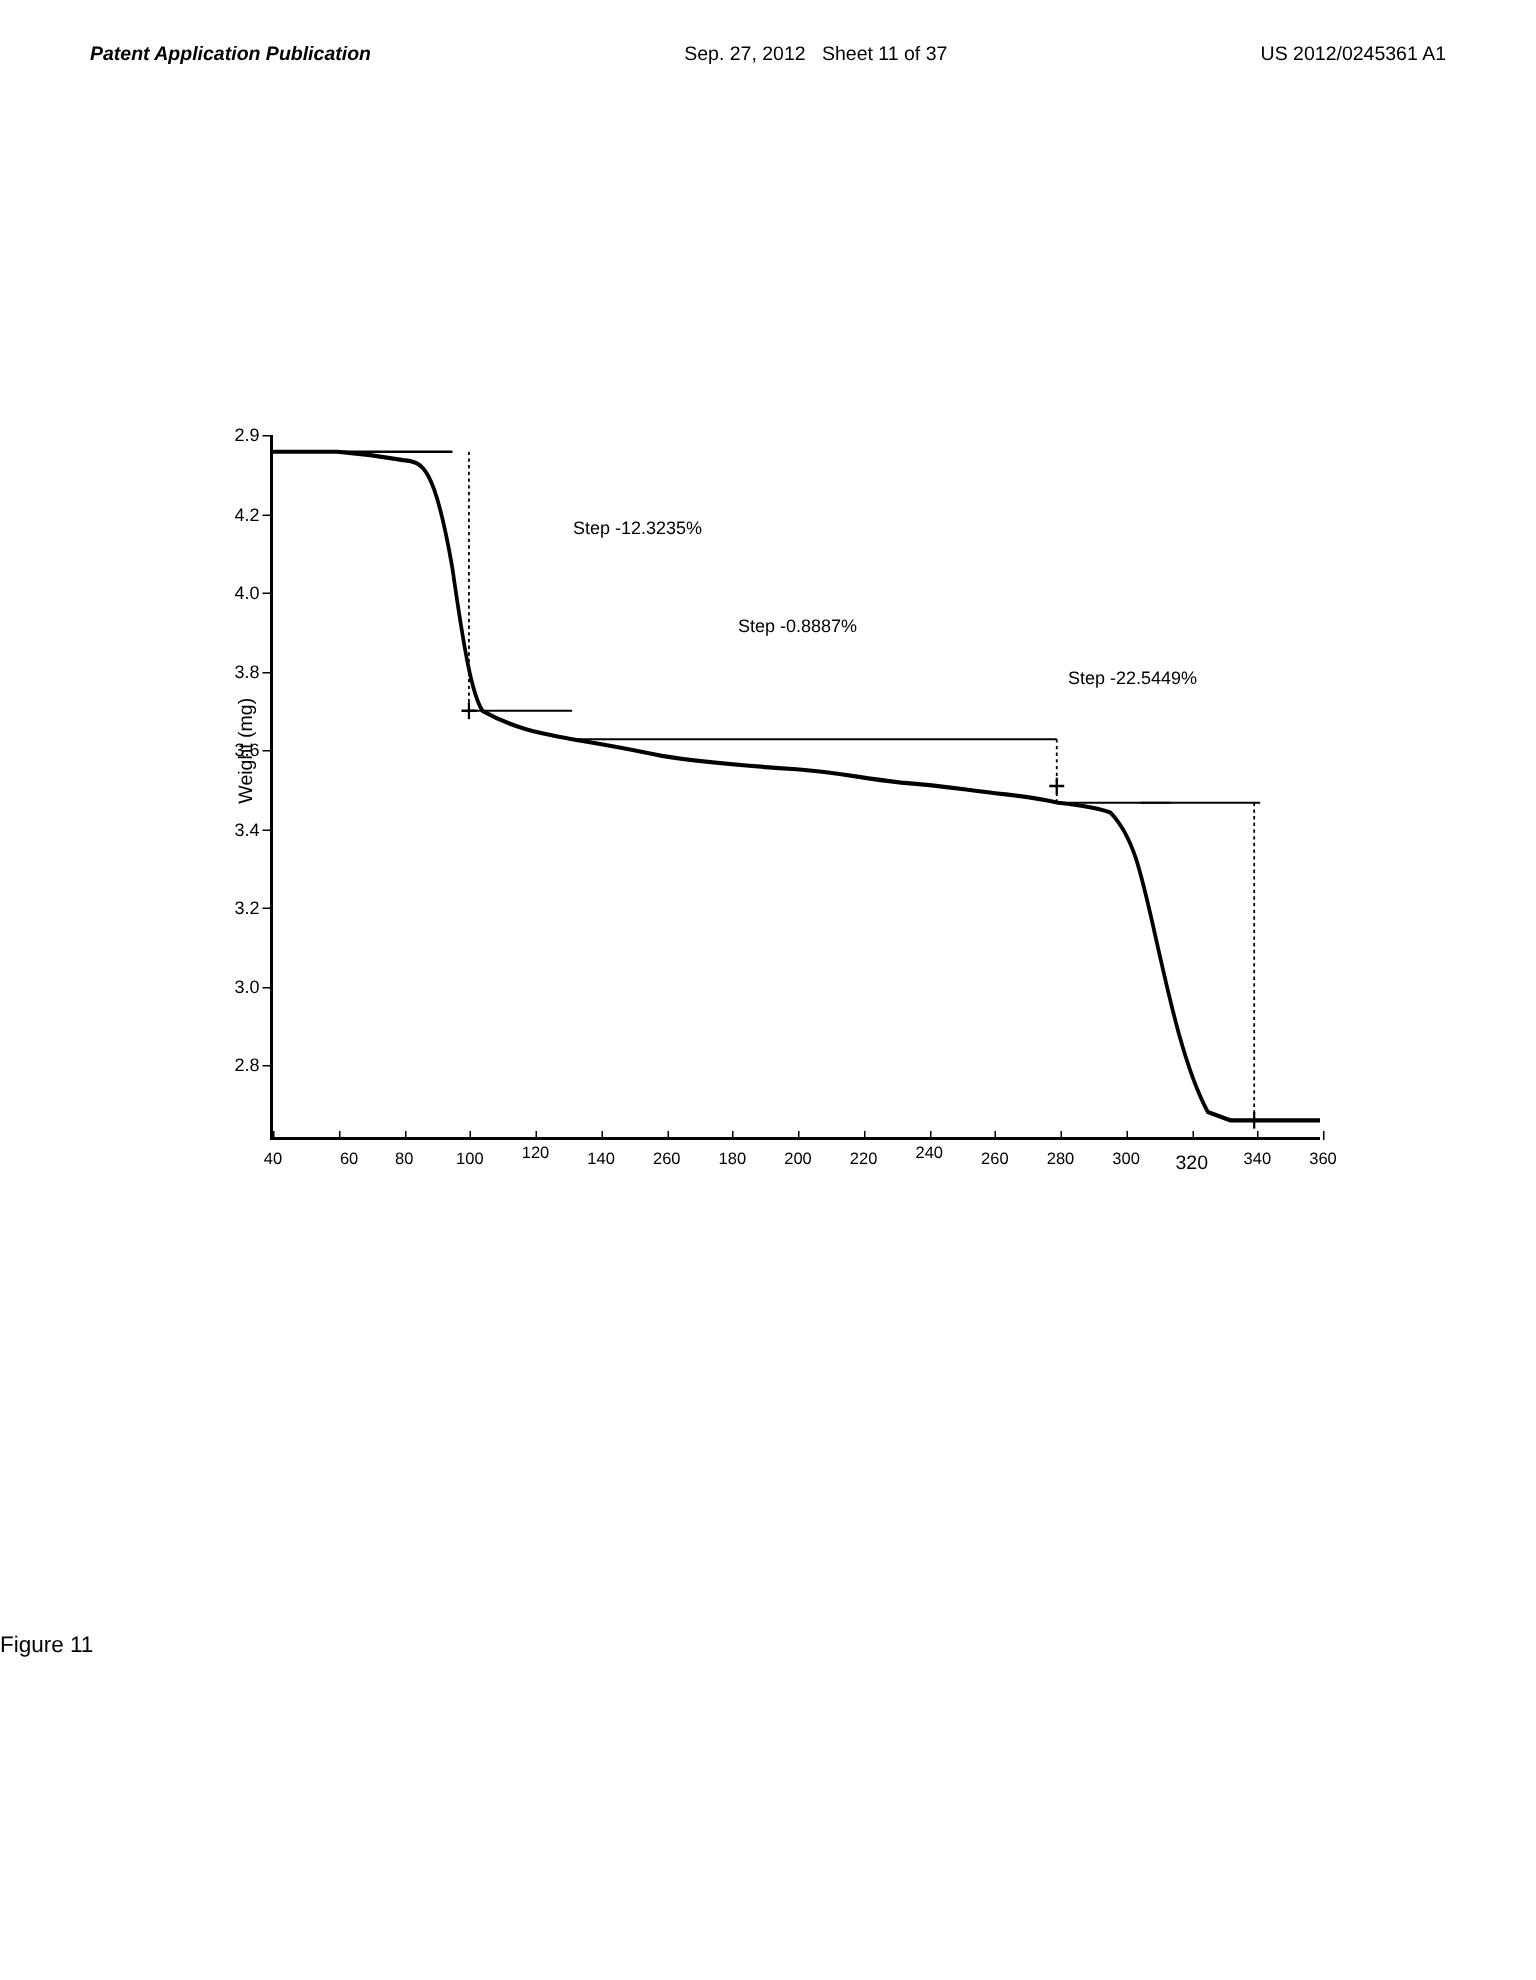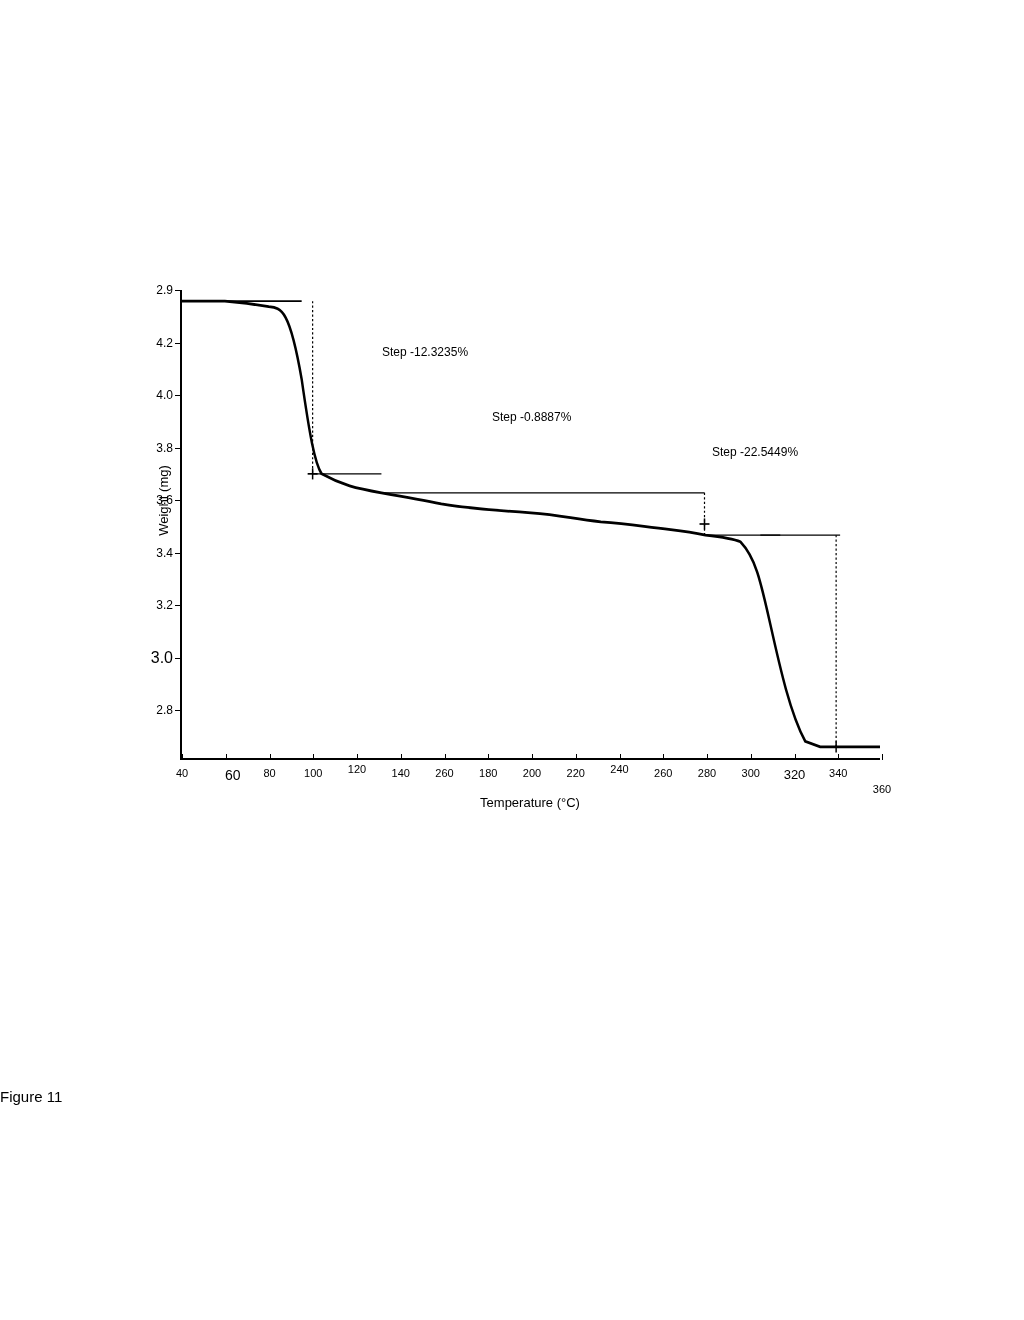--- a/index.html
+++ b/index.html
@@ -59,20 +59,28 @@
       width: 100%;
       height: 100%;
       overflow: visible;
     }
   </style>
 </head>
 <body>
 
 <div class="page">
 
+  <div class="header">
+    <span class="header-left">Patent Application Publication</span>
+    <span class="header-center">
+      <span>Sep. 27, 2012</span>&nbsp;&nbsp;
+      <span>Sheet 11 of 37</span>
+    </span>
+    <span class="header-right">US 2012/0245361 A1</span>
+  </div>
 
   <div class="chart-container">
 
     <div style="position:absolute; left:8px; top:0; height:420px; display:flex; align-items:center; justify-content:center;">
       <span style="font-size:13px; transform:rotate(-90deg); white-space:nowrap; display:block; transform-origin:center center;">Weight (mg)</span>
     </div>
 
     <div class="chart-area">
 
       <svg class="chart-svg" viewBox="0 0 700 420" preserveAspectRatio="none">
@@ -145,34 +153,34 @@
       </div>
       <div style="position:absolute; left:-1px; top:262.5px; height:0;">
         <span style="position:absolute; right:8px; font-size:12px; transform:translateY(-50%);">3.4</span>
         <span style="position:absolute; left:-6px; width:6px; height:1px; background:#000; top:0;"></span>
       </div>
       <div style="position:absolute; left:-1px; top:315px; height:0;">
         <span style="position:absolute; right:8px; font-size:12px; transform:translateY(-50%);">3.2</span>
         <span style="position:absolute; left:-6px; width:6px; height:1px; background:#000; top:0;"></span>
       </div>
       <div style="position:absolute; left:-1px; top:367.5px; height:0;">
-        <span style="position:absolute; right:8px; font-size:16px; transform:translateY(-50%);">3.0</span>
+        <span style="position:absolute; right:8px; font-size:12px; transform:translateY(-50%);">3.0</span>
         <span style="position:absolute; left:-6px; width:6px; height:1px; background:#000; top:0;"></span>
       </div>
       <div style="position:absolute; left:-1px; top:420px; height:0;">
         <span style="position:absolute; right:8px; font-size:12px; transform:translateY(-50%);">2.8</span>
         <span style="position:absolute; left:-6px; width:6px; height:1px; background:#000; top:0;"></span>
       </div>
 
       <div style="position:absolute; bottom:-1px; left:0px; width:0;">
         <span style="position:absolute; top:8px; font-size:11px; transform:translateX(-50%); white-space:nowrap;">40</span>
         <span style="position:absolute; bottom:-1px; height:6px; width:1px; background:#000; left:0;"></span>
       </div>
       <div style="position:absolute; bottom:-1px; left:43.75px; width:0;">
-        <span style="position:absolute; top:8px; font-size:14px; transform:translateX(-50%); white-space:nowrap;padding-left:14px;">60</span>
+        <span style="position:absolute; top:8px; font-size:11px; transform:translateX(-50%); white-space:nowrap;padding-left:14px;">60</span>
         <span style="position:absolute; bottom:-1px; height:6px; width:1px; background:#000; left:0;"></span>
       </div>
       <div style="position:absolute; bottom:-1px; left:87.5px; width:0;">
         <span style="position:absolute; top:8px; font-size:11px; transform:translateX(-50%); white-space:nowrap;">80</span>
         <span style="position:absolute; bottom:-1px; height:6px; width:1px; background:#000; left:0;"></span>
       </div>
       <div style="position:absolute; bottom:-1px; left:131.25px; width:0;">
         <span style="position:absolute; top:8px; font-size:11px; transform:translateX(-50%); white-space:nowrap;">100</span>
         <span style="position:absolute; bottom:-1px; height:6px; width:1px; background:#000; left:0;"></span>
       </div>
@@ -218,31 +226,30 @@
       </div>
       <div style="position:absolute; bottom:-1px; left:612.5px; width:0;">
         <span style="position:absolute; top:8px; font-size:13px; transform:translateX(-50%); white-space:nowrap;">320</span>
         <span style="position:absolute; bottom:-1px; height:6px; width:1px; background:#000; left:0;"></span>
       </div>
       <div style="position:absolute; bottom:-1px; left:656.25px; width:0;">
         <span style="position:absolute; top:8px; font-size:11px; transform:translateX(-50%); white-space:nowrap;">340</span>
         <span style="position:absolute; bottom:-1px; height:6px; width:1px; background:#000; left:0;"></span>
       </div>
       <div style="position:absolute; bottom:-1px; left:700px; width:0;">
-        <span style="position:absolute; top:24px; font-size:11px; transform:translateX(-50%); white-space:nowrap;">360</span>
+        <span style="position:absolute; top:8px; font-size:11px; transform:translateX(-50%); white-space:nowrap;">360</span>
         <span style="position:absolute; bottom:-1px; height:6px; width:1px; background:#000; left:0;"></span>
       </div>
 
       <div style="position:absolute; left:200px; top:55px; font-size:12px;">Step -12.3235%</div>
 
       <div style="position:absolute; left:310px; top:120px; font-size:12px;">Step -0.8887%</div>
 
       <div style="position:absolute; left:530px; top:155px; font-size:12px;">Step -22.5449%</div>
 
     </div>
 
-    <div style="position:absolute; bottom:10px; left:60px; right:20px; text-align:center; font-size:13px;">Temperature (°C)</div>
 
   </div>
 
   <div style="position:absolute; bottom:215px; left:0; right:0; text-align:left; font-size:15px;">Figure 11</div>
 
 </div>
 
 </body></html>

